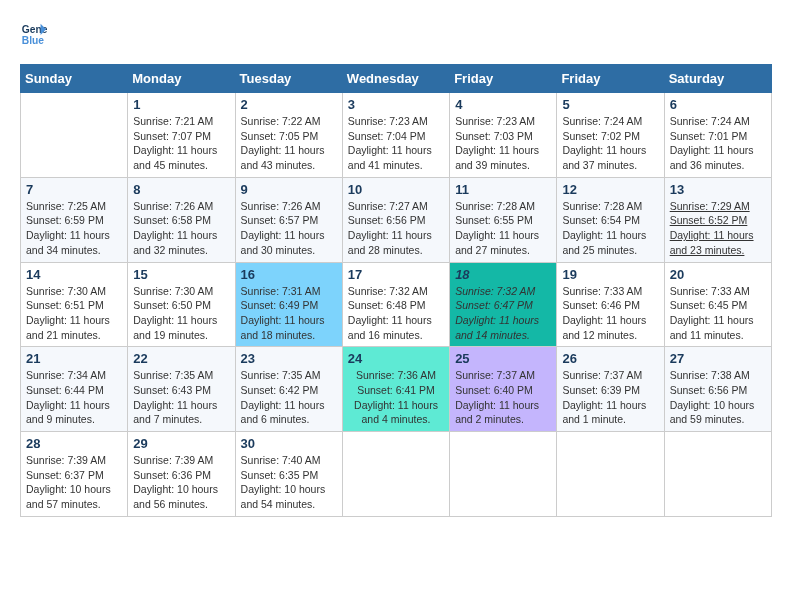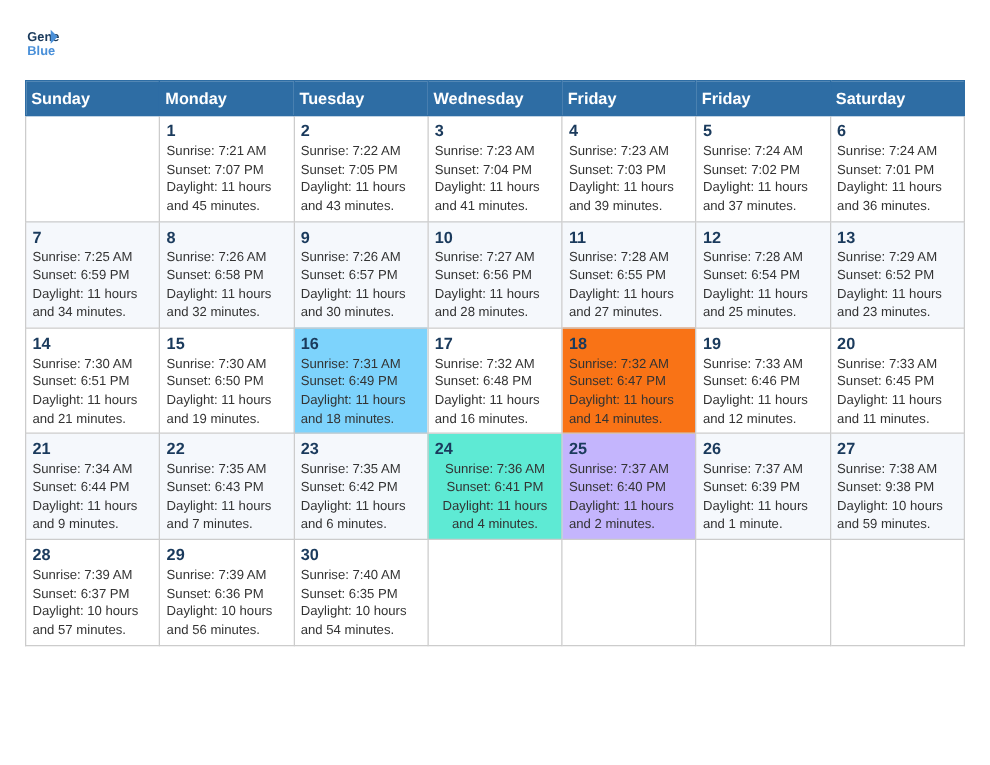--- a/index.html
+++ b/index.html
@@ -191,21 +191,21 @@
         </td>
         <td style="background: rgb(245, 248, 252);">
           <span class="day-number">12</span>
           <div class="day-info" style="white-space: pre-line;">Sunrise: 7:28 AM
 Sunset: 6:54 PM
 Daylight: 11 hours
 and 25 minutes.</div>
         </td>
         <td style="background: rgb(245, 248, 252);">
           <span class="day-number">13</span>
-          <div class="day-info" style="white-space: pre-line;">Sunrise: 7:29 AM
+          <div class="day-info" style="white-space: pre-line; text-decoration: underline;">Sunrise: 7:29 AM
 Sunset: 6:52 PM
 Daylight: 11 hours
 and 23 minutes.</div>
         </td>
       </tr>
       <tr>
         <td style="background: rgb(255, 255, 255);">
           <span class="day-number">14</span>
           <div class="day-info" style="white-space: pre-line;">Sunrise: 7:30 AM
 Sunset: 6:51 PM
@@ -226,21 +226,21 @@
 Daylight: 11 hours
 and 18 minutes.</div>
         </td>
         <td style="background: rgb(255, 255, 255);">
           <span class="day-number">17</span>
           <div class="day-info" style="white-space: pre-line;">Sunrise: 7:32 AM
 Sunset: 6:48 PM
 Daylight: 11 hours
 and 16 minutes.</div>
         </td>
-        <td style="background: #f97316;">
+        <td style="background: #14b8a6; font-style: italic;">
           <span class="day-number">18</span>
           <div class="day-info" style="white-space: pre-line;">Sunrise: 7:32 AM
 Sunset: 6:47 PM
 Daylight: 11 hours
 and 14 minutes.</div>
         </td>
         <td style="background: rgb(255, 255, 255);">
           <span class="day-number">19</span>
           <div class="day-info" style="white-space: pre-line;">Sunrise: 7:33 AM
 Sunset: 6:46 PM
@@ -294,21 +294,21 @@
         <td style="background: rgb(245, 248, 252);">
           <span class="day-number">26</span>
           <div class="day-info" style="white-space: pre-line;">Sunrise: 7:37 AM
 Sunset: 6:39 PM
 Daylight: 11 hours
 and 1 minute.</div>
         </td>
         <td style="background: rgb(245, 248, 252);">
           <span class="day-number">27</span>
           <div class="day-info" style="white-space: pre-line;">Sunrise: 7:38 AM
-Sunset: 9:38 PM
+Sunset: 6:56 PM
 Daylight: 10 hours
 and 59 minutes.</div>
         </td>
       </tr>
       <tr>
         <td style="background: rgb(255, 255, 255);">
           <span class="day-number">28</span>
           <div class="day-info" style="white-space: pre-line;">Sunrise: 7:39 AM
 Sunset: 6:37 PM
 Daylight: 10 hours

